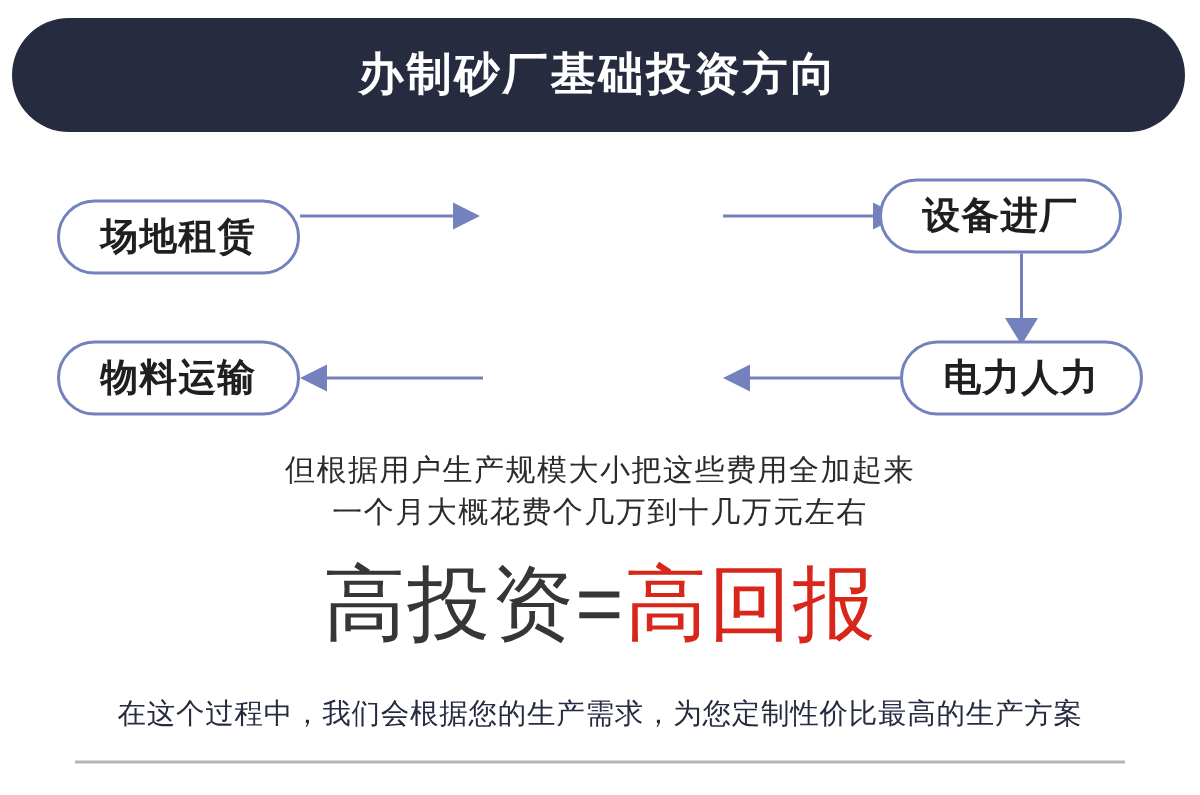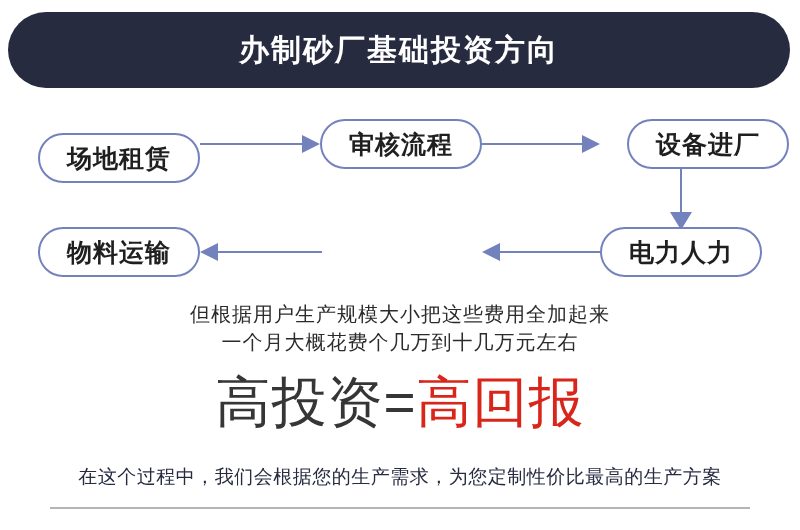--- a/index.html
+++ b/index.html
@@ -65,21 +65,21 @@
     font-weight: bold;
     color: #1f1f1f;
     letter-spacing: 1px;
     line-height: 1;
     white-space: nowrap;
   }
 
   
   #node-site      { left: 38px;  top: 19px;  width: 162px; height: 50px; margin-top: 14px; }
   #node-review    { left: 320px; top: 19px;  width: 162px; height: 50px; }
-  #node-equipment { left: 627px; top: 19px;  width: 162px; height: 50px; }
+  #node-equipment { left: 586px; top: 19px;  width: 162px; height: 50px; }
   #node-power     { left: 600px; top: 127px; width: 162px; height: 50px; }
   #node-material  { left: 322px; top: 127px; width: 158px; height: 50px; }
   #node-transport { left: 38px;  top: 127px; width: 162px; height: 50px; }
 
   .conn-svg {
     position: absolute;
     left: 0;
     top: 0;
     width: 800px;
     height: 190px;
@@ -168,23 +168,20 @@
       <line x1="600" y1="152" x2="500" y2="152" stroke="#7382bd" stroke-width="2"></line>
       <polygon points="500,143 500,161 482,152" fill="#7382bd"></polygon>
 
       <line x1="322" y1="152" x2="218" y2="152" stroke="#7382bd" stroke-width="2"></line>
       <polygon points="218,143 218,161 200,152" fill="#7382bd"></polygon>
     </svg>
 
     <div class="node" id="node-site">
       <span class="node-label">场地租赁</span>
     </div>
-    <div class="node" id="node-review">
-      <span class="node-label">审核流程</span>
-    </div>
     <div class="node" id="node-equipment">
       <span class="node-label">设备进厂</span>
     </div>
     <div class="node" id="node-power">
       <span class="node-label">电力人力</span>
     </div>
     <div class="node" id="node-transport">
       <span class="node-label">物料运输</span>
     </div>
   </div>

